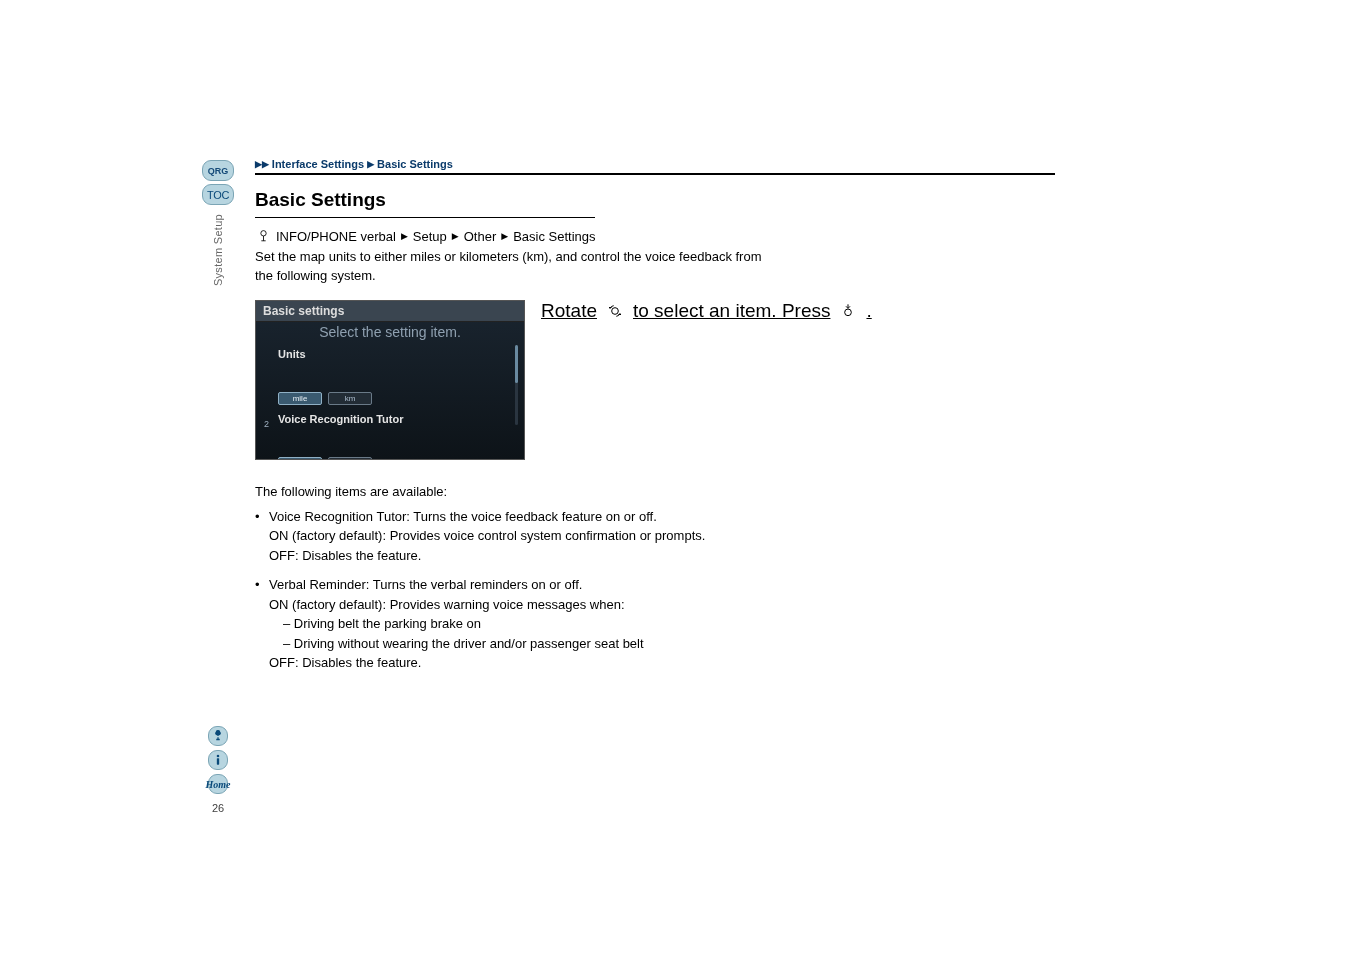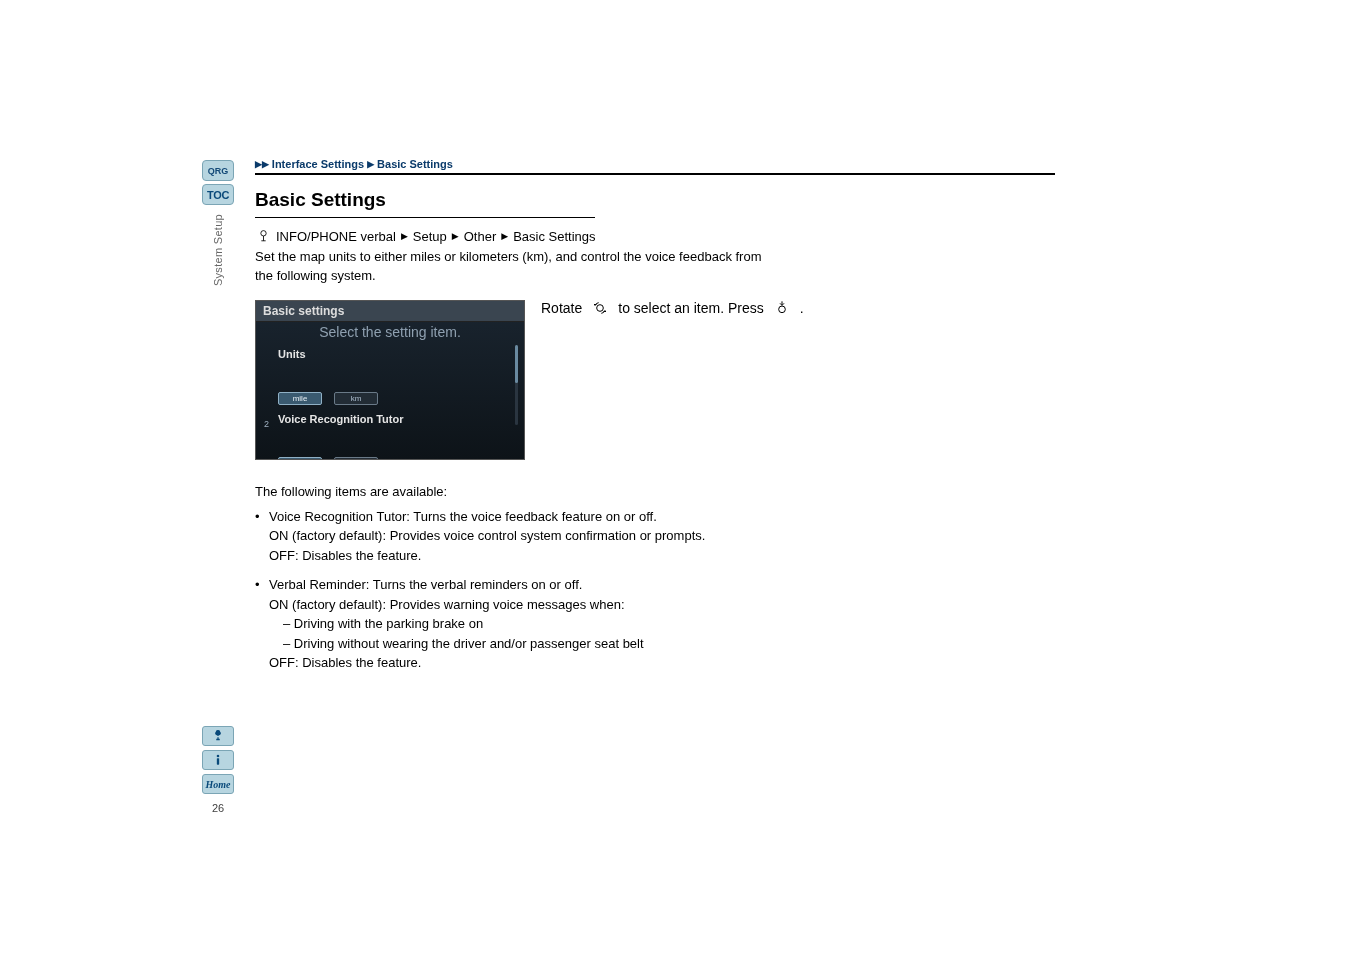--- a/index.html
+++ b/index.html
@@ -19,55 +19,55 @@
     width: 36px;
     display: flex;
     flex-direction: column;
     align-items: center;
   }
   .tab-btn {
     width: 32px;
     height: 21px;
     background: #b7d5e0;
     border: 1px solid #7ba5b5;
-    border-radius: 4px;
+    border-radius: 9px;
     font-size: 9px;
     font-weight: bold;
     color: #144a78;
     display: flex;
     align-items: center;
     justify-content: center;
     margin-bottom: 3px;
     cursor: pointer;
   }
-  .tab-btn.toc { color: #0a4a7a; font-size: 11px; font-weight: 700; letter-spacing: -0.3px; }
+  .tab-btn.toc { color: #0a4a7a; font-size: 11px; font-weight: 400; letter-spacing: -0.3px; }
   .side-label {
     writing-mode: vertical-rl;
     transform: rotate(180deg);
     font-size: 11px;
     color: #666;
     margin-top: 6px;
     letter-spacing: 0.3px;
   }
   .bottom-icons {
     position: absolute;
     left: 200px;
     bottom: 140px;
     width: 36px;
     display: flex;
     flex-direction: column;
     align-items: center;
     gap: 4px;
   }
   .icon-btn {
-    width: 32px;
+    width: 20px;
     height: 20px;
     background: #b7d5e0;
     border: 1px solid #7ba5b5;
-    border-radius: 3px;
+    border-radius: 9px;
     display: flex;
     align-items: center;
     justify-content: center;
     cursor: pointer;
     font-size: 12px;
     color: #0a4a7a;
   }
   .icon-btn.home {
     font-family: cursive;
     font-style: italic;
@@ -129,21 +129,21 @@
     color: #8fa0b0;
     font-size: 14px;
     text-align: center;
     padding: 2px 0 5px;
   }
   .setting-row {
     margin: 3px 22px 8px 22px;
     position: relative;
   }
   .setting-label { color: #e5e5e5; font-size: 11px; font-weight: bold; margin-bottom: 2px; }
-  .toggle-pair { display: flex; gap: 12px; margin-top: 32px; }
+  .toggle-pair { display: flex; gap: 6px; margin-top: 32px; }
   .toggle {
     width: 44px;
     height: 13px;
     border: 1px solid #6a7a88;
     border-radius: 2px;
     color: #aabbcc;
     font-size: 8px;
     display: flex;
     align-items: center;
     justify-content: center;
@@ -169,25 +169,26 @@
   .scrollbar-ind::before {
     content: "";
     position: absolute;
     top: 0;
     width: 3px;
     height: 38px;
     background: #6a8aa0;
     border-radius: 2px;
   }
   .instruction {
-    font-size: 14px;
+    font-size: 19px;
     display: flex;
     align-items: center;
     gap: 10px;
     flex-wrap: wrap;
+    text-decoration: underline;
   }
   .dial-icon, .press-icon, .info-icon {
     display: inline-flex;
     width: 16px;
     height: 16px;
     align-items: center;
     justify-content: center;
   }
   .items-intro { font-size: 13px; margin-bottom: 8px; }
   .item-list { list-style: none; }
@@ -322,18 +323,18 @@
 
   <ul class="item-list">
     <li>
       <b>Voice Recognition Tutor</b><span>: Turns the voice feedback feature on or off.</span><br>
       <span class="sub"><b>ON</b><span> (factory default): Provides voice control system confirmation or prompts.</span></span><br>
       <span class="sub"><b>OFF</b><span>: Disables the feature.</span></span>
     </li>
     <li>
       <b>Verbal Reminder</b><span>: Turns the verbal reminders on or off.</span><br>
       <span class="sub"><b>ON</b><span> (factory default): Provides warning voice messages when:</span></span><br>
-      <span class="sub-dash">– Driving with the parking brake on</span><br>
+      <span class="sub-dash">– Driving belt the parking brake on</span><br>
       <span class="sub-dash">– Driving without wearing the driver and/or passenger seat belt</span><br>
       <span class="sub"><b>OFF</b><span>: Disables the feature.</span></span>
     </li>
   </ul>
 </div>
 
 </body></html>

